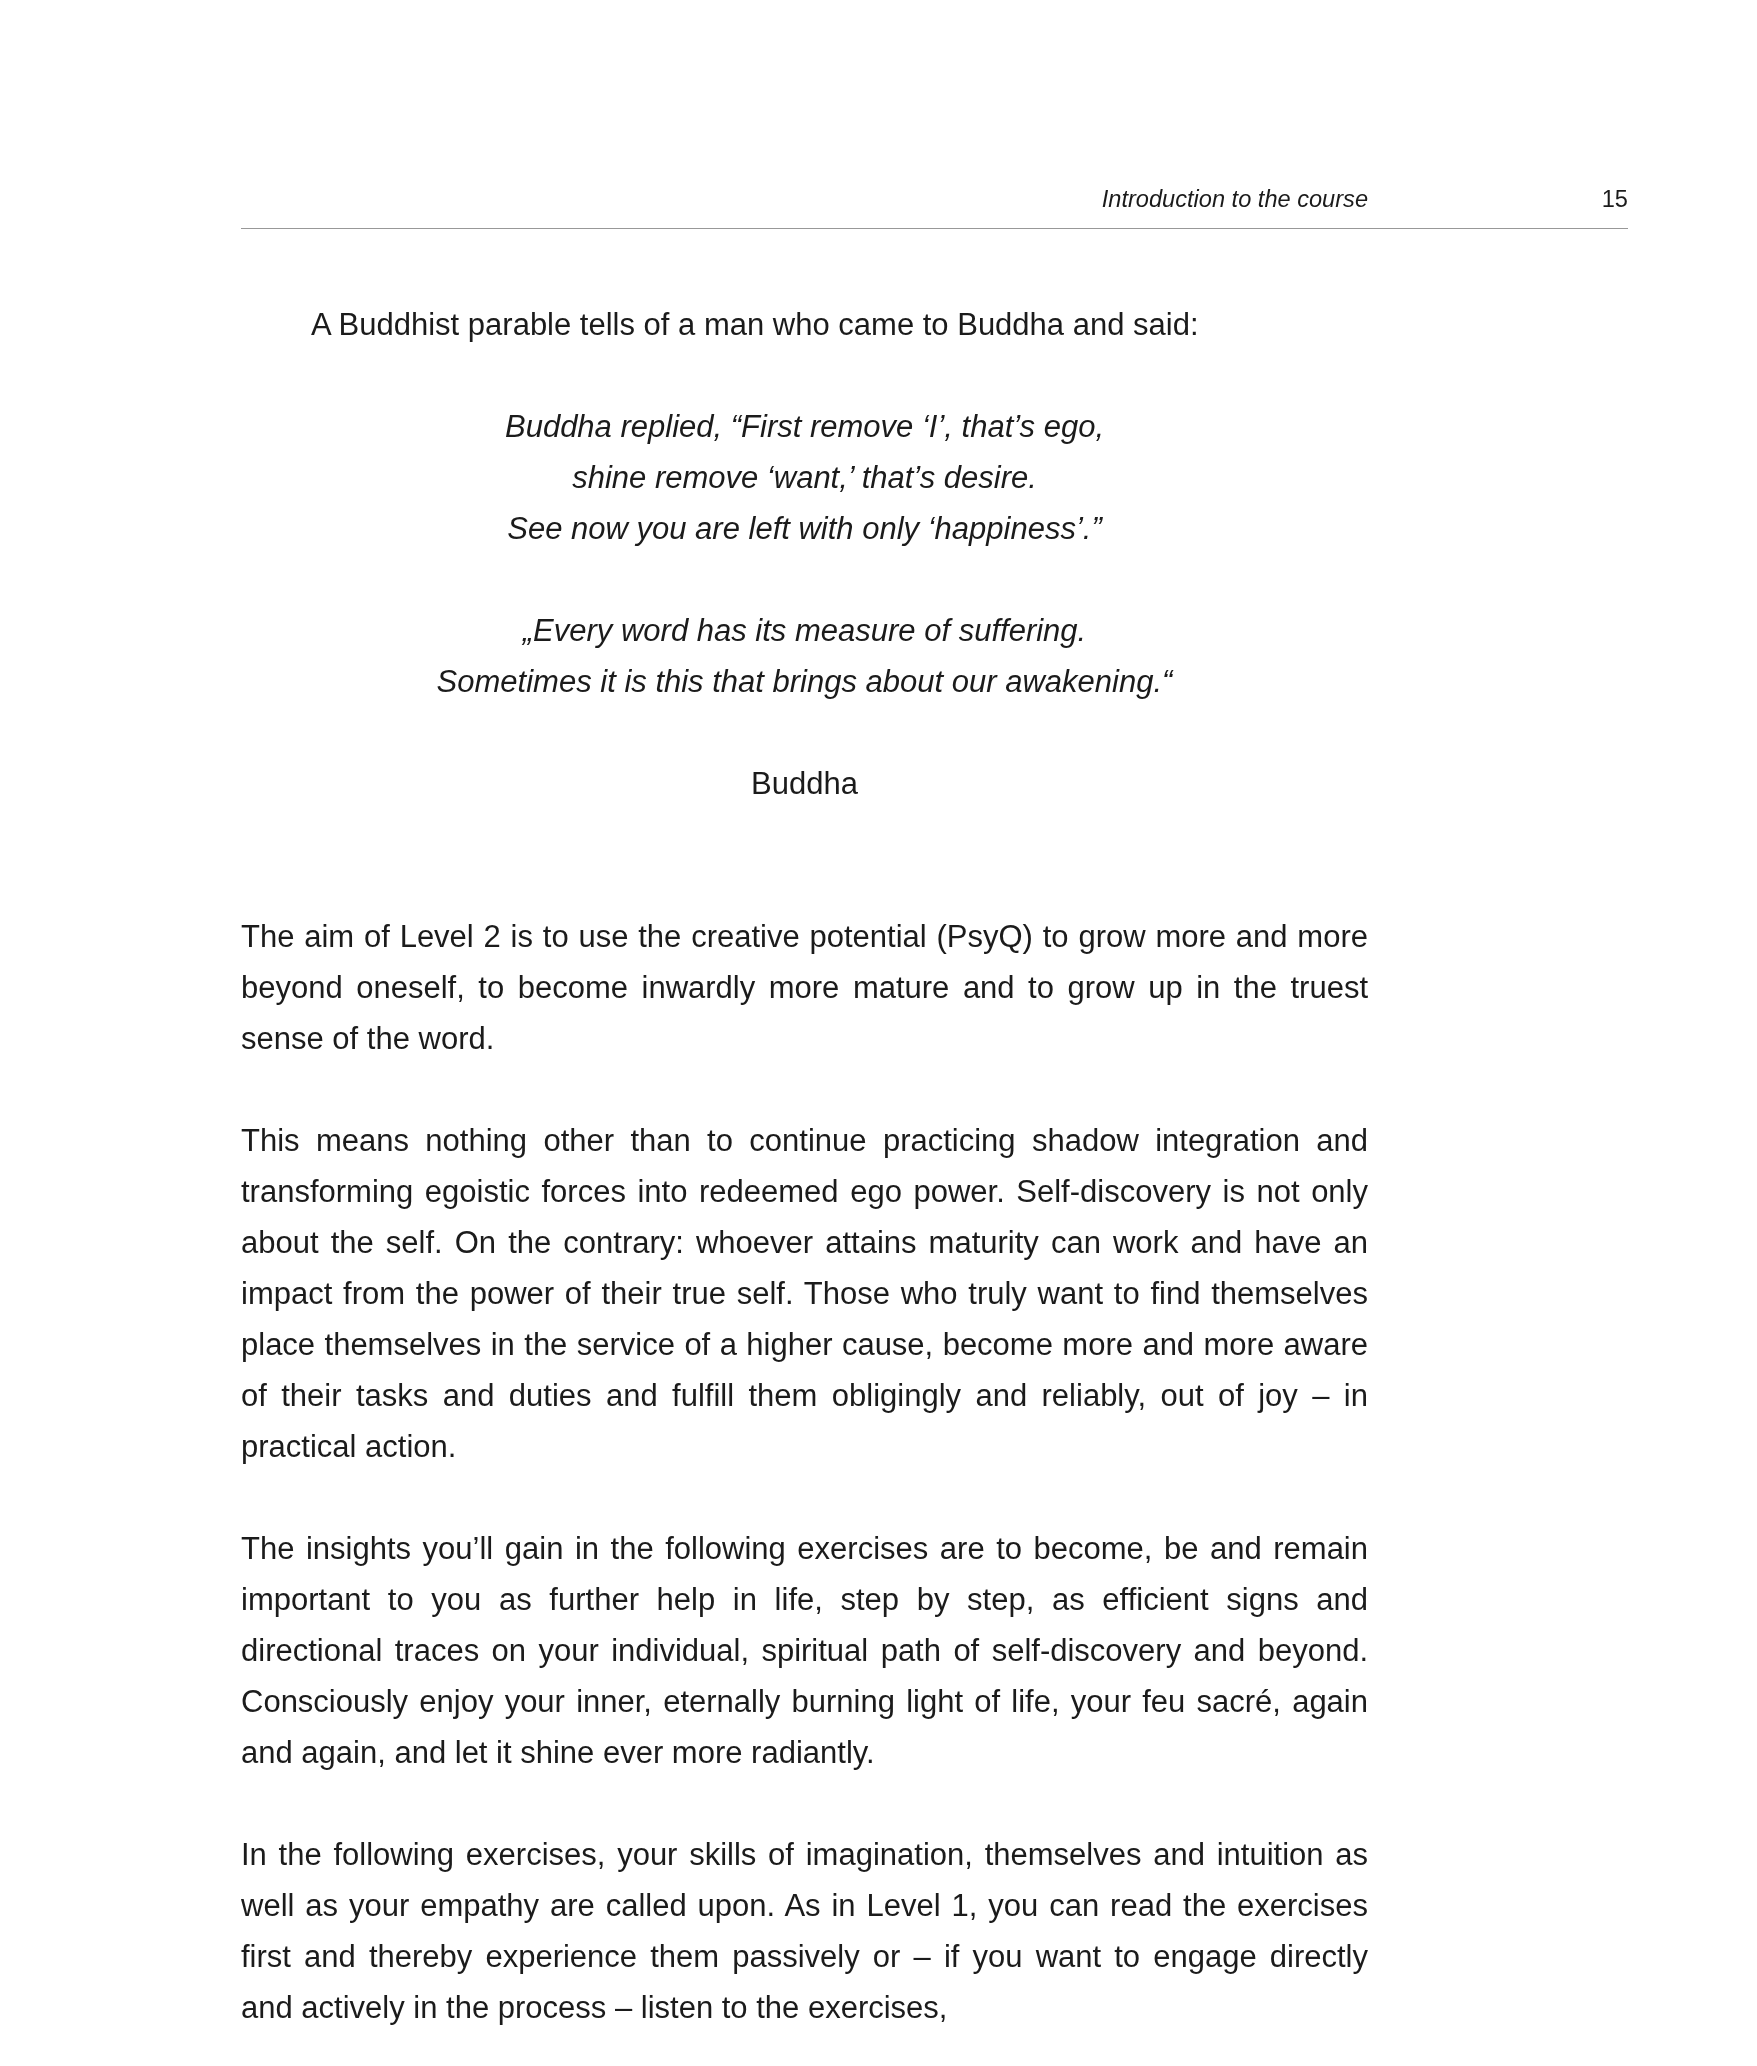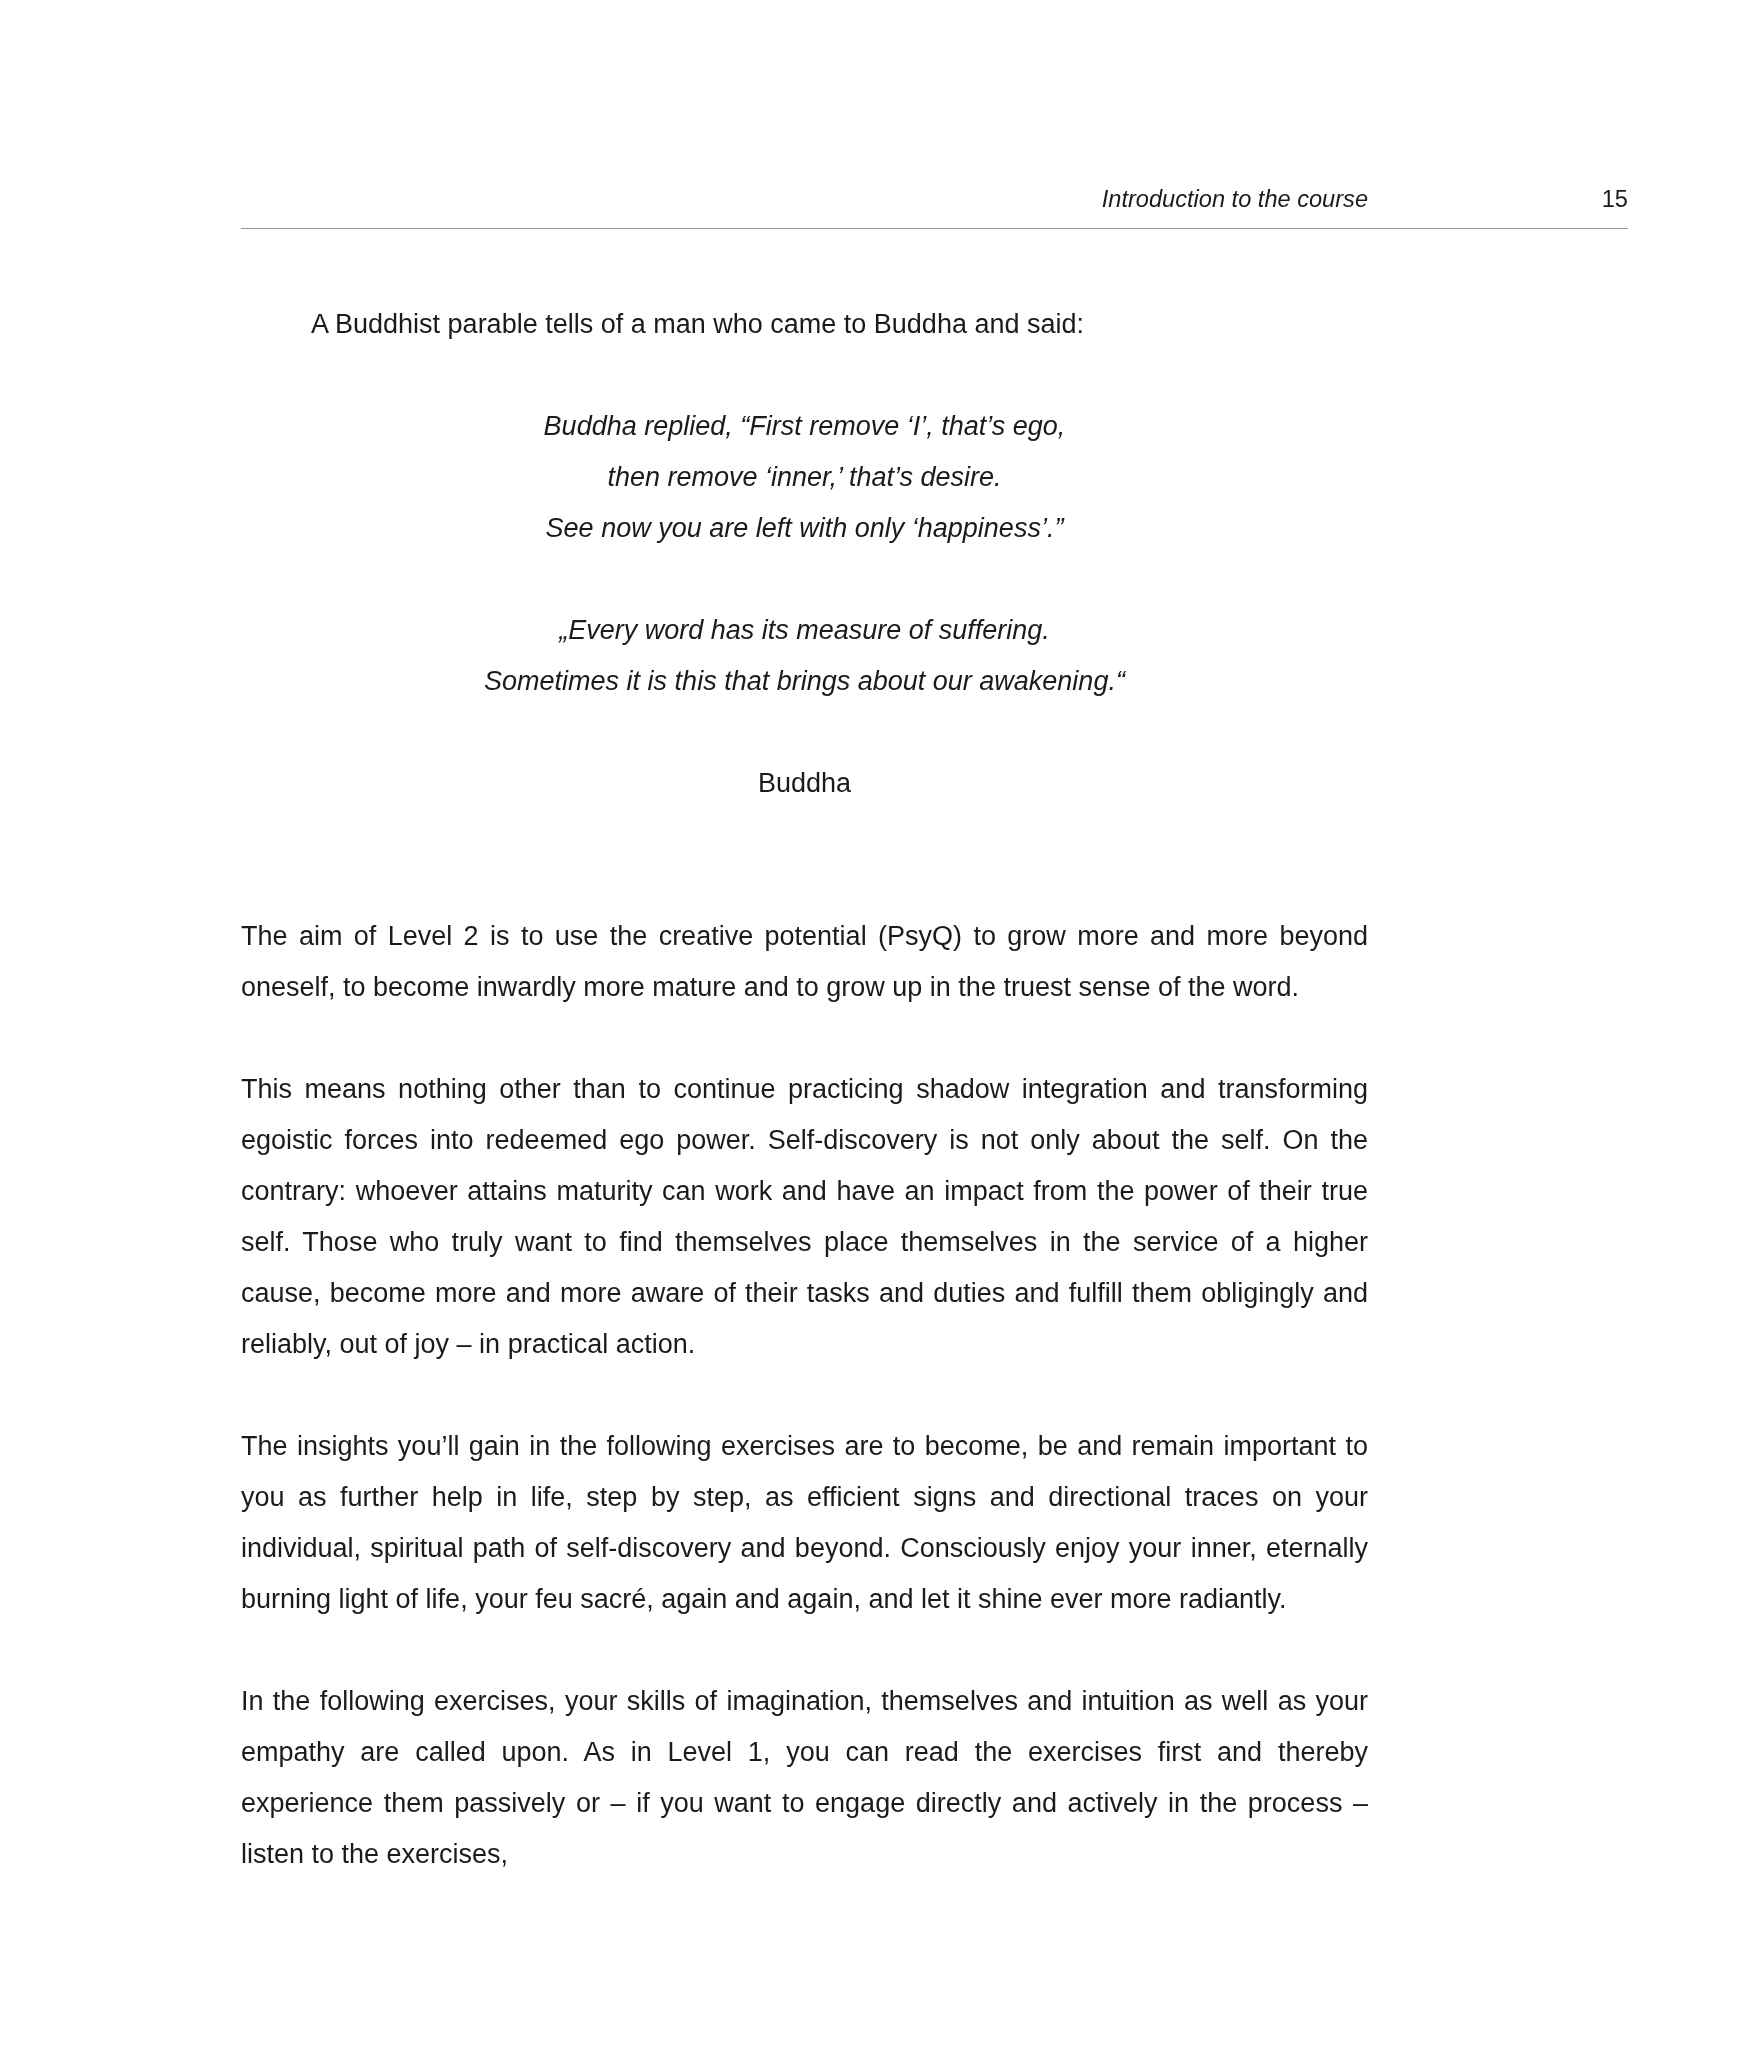--- a/index.html
+++ b/index.html
@@ -38,21 +38,21 @@
     font-style: normal;
   }
   .header-rule {
     border: none;
     border-top: 1.2px solid #989898;
     height: 0;
     margin: 15px 0 0 0;
   }
   .page-body {
     margin-right: 260px;
-    font-size: 27px;
+    font-size: 31px;
     line-height: 51px;
   }
   .intro-line {
     margin: 70px 0 0 0;
     text-indent: 70px;
   }
   .centered-block {
     margin: 51px 0 0 0;
     text-align: center;
     font-style: italic;
@@ -84,21 +84,21 @@
   </header>
 
   <hr class="header-rule">
 
   <main class="page-body">
 
     <p class="intro-line">A Buddhist parable tells of a man who came to Buddha and said:</p>
 
     <div class="centered-block">
       <p>Buddha replied, “First remove ‘I’, that’s ego,</p>
-      <p>then remove ‘inner,’ that’s desire.</p>
+      <p>shine remove ‘want,’ that’s desire.</p>
       <p>See now you are left with only ‘happiness’.”</p>
     </div>
 
     <div class="centered-block">
       <p>„Every word has its measure of suffering.</p>
       <p>Sometimes it is this that brings about our awakening.“</p>
     </div>
 
     <p class="attribution">Buddha</p>
 

